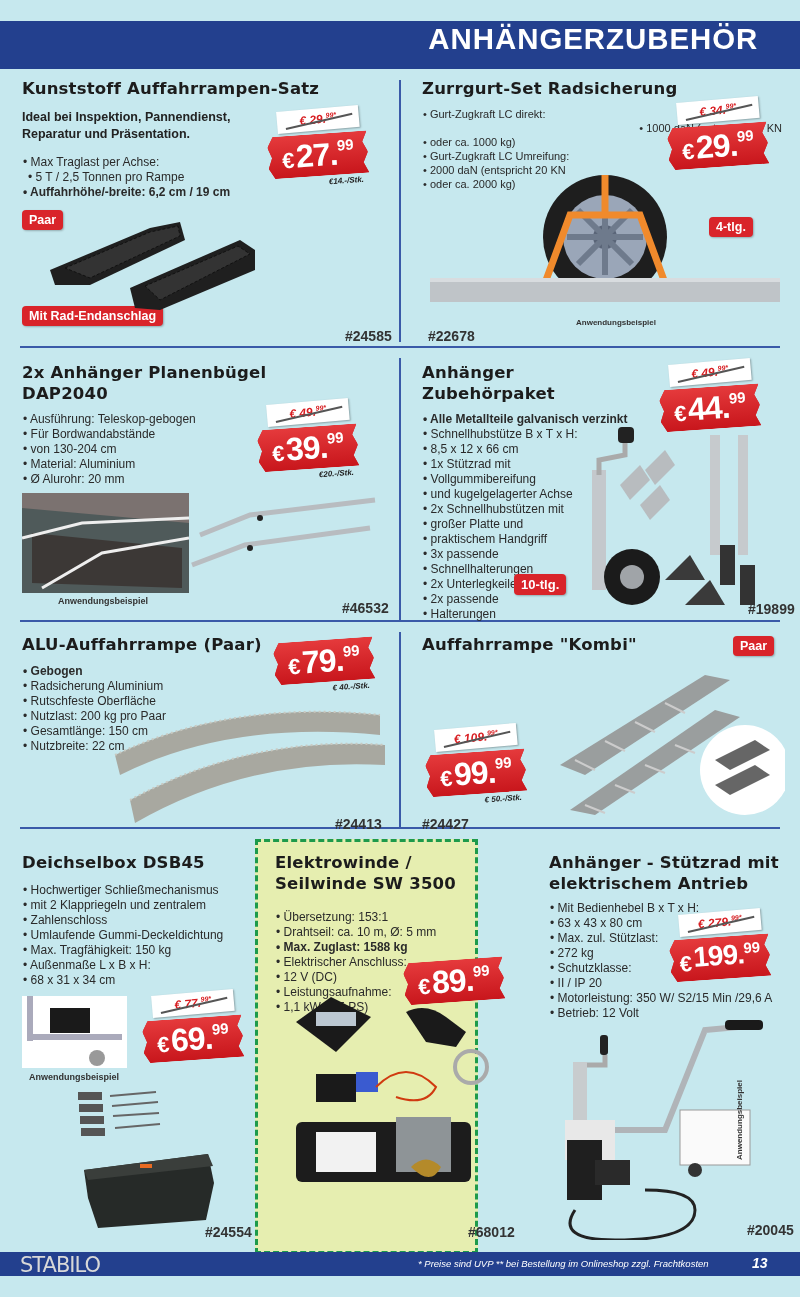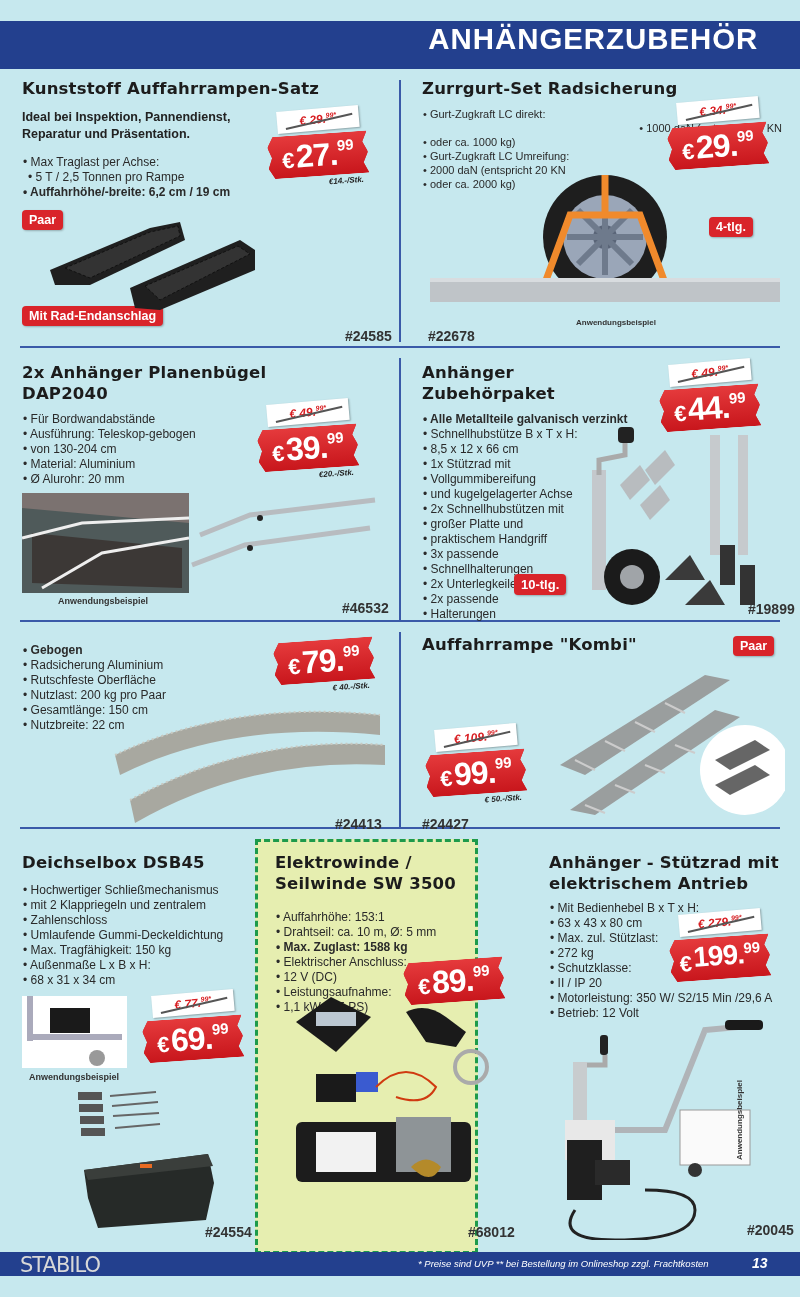--- a/index.html
+++ b/index.html
@@ -187,22 +187,22 @@
 <div class="badge" style="left:709px; top:217px;">4-tlg.</div>
 <div class="caption" style="left:576px; top:318px; font-size:8px;">Anwendungsbeispiel</div>
 <div class="item-no" style="left:428px; top:328px;">#22678</div>
 
 <div class="cell" style="left:22px; top:362px; width:370px;">
   <div class="ptitle">
     <div>2x Anhänger Planenbügel</div>
     <div>DAP2040</div>
   </div>
   <ul class="bullets" style="margin-top:8px;">
+    <li>Ausführung: Teleskop-gebogen</li>
     <li>Für Bordwandabstände</li>
-    <li>Ausführung: Teleskop-gebogen</li>
     <li>von 130-204 cm</li>
     <li>Material: Aluminium</li>
     <li>Ø Alurohr: 20 mm</li>
   </ul>
 </div>
 <div class="tag" style="left:258px; top:405px;">
   <div class="old"><span>€ 49.</span><sup>99*</sup></div>
   <div class="new">
       <span class="cur">€</span>
       <span class="int">39.</span>
@@ -272,20 +272,21 @@
     <polygon points="85,155 110,130 125,155" fill="#3a3a3a"></polygon>
       <polygon points="105,180 130,155 145,180" fill="#3a3a3a"></polygon>
     <rect x="140" y="120" width="15" height="40" fill="#333"></rect>
       <rect x="160" y="140" width="15" height="40" fill="#333"></rect>
   </svg>
 </div>
 <div class="badge" style="left:514px; top:574px; font-size:13px;">10-tlg.</div>
 <div class="item-no" style="left:748px; top:601px;">#19899</div>
 
 <div class="cell" style="left:22px; top:634px; width:370px;">
+  <div class="ptitle">ALU-Auffahrrampe (Paar)</div>
   <ul class="bullets" style="margin-top:9px;">
     <li class="b">Gebogen</li>
     <li>Radsicherung Aluminium</li>
     <li>Rutschfeste Oberfläche</li>
     <li>Nutzlast: 200 kg pro Paar</li>
     <li>Gesamtlänge: 150 cm</li>
     <li>Nutzbreite: 22 cm</li>
   </ul>
 </div>
 <div class="tag" style="left:274px; top:640px;">
@@ -389,21 +390,21 @@
   </svg>
 </div>
 <div class="item-no" style="left:205px; top:1224px;">#24554</div>
 
 <div class="winch-box">
   <div class="ptitle" style="position:absolute; left:17px; top:10px;">
     <div>Elektrowinde /</div>
     <div>Seilwinde SW 3500</div>
   </div>
   <ul class="bullets" style="position:absolute; left:17px; top:60px; width:200px;">
-    <li>Auffahrhöhe: 153:1</li>
+    <li>Übersetzung: 153:1</li>
     <li>Drahtseil: ca. 10 m, Ø: 5 mm</li>
     <li class="b">Max. Zuglast: 1588 kg</li>
     <li>Elektrischer Anschluss:</li>
     <li>12 V (DC)</li>
     <li>Leistungsaufnahme:</li>
     <li>1,1 kW (1,5 PS)</li>
   </ul>
   <div class="img" style="left:28px; top:150px; width:230px; height:220px;">
     <svg width="230" height="220" viewBox="0 0 230 220">
       <polygon points="10,30 45,5 85,25 50,60" fill="#1a1a1a"></polygon>

